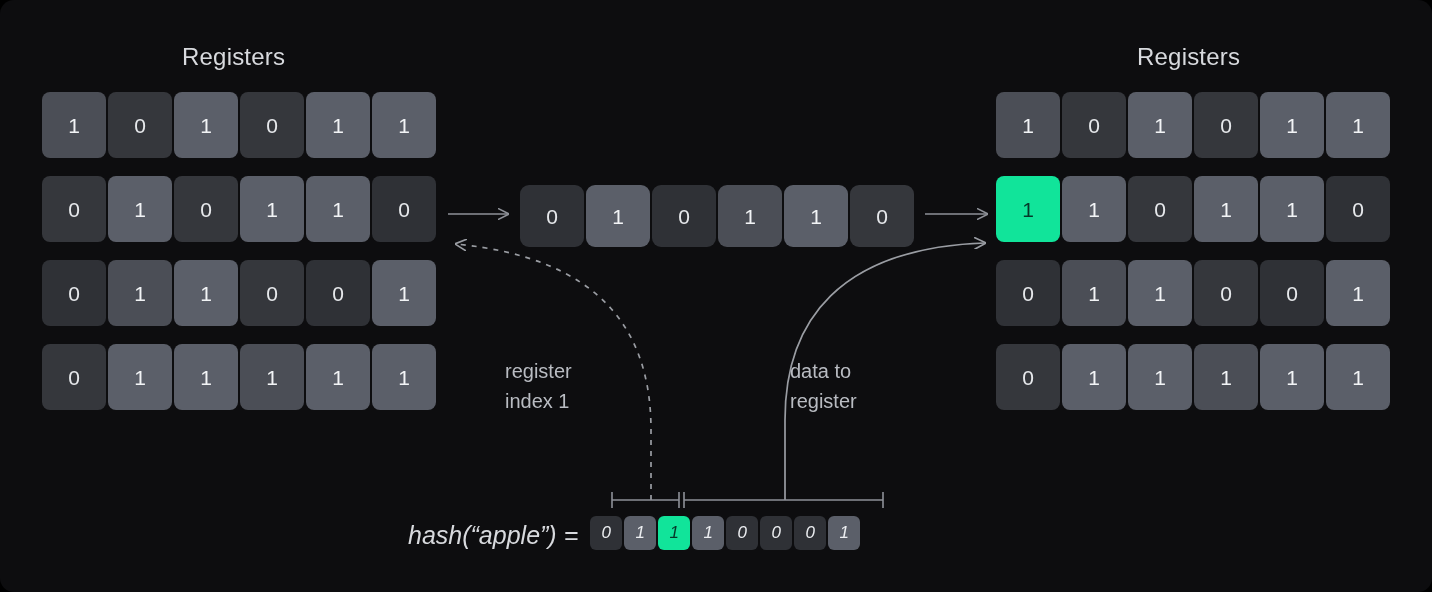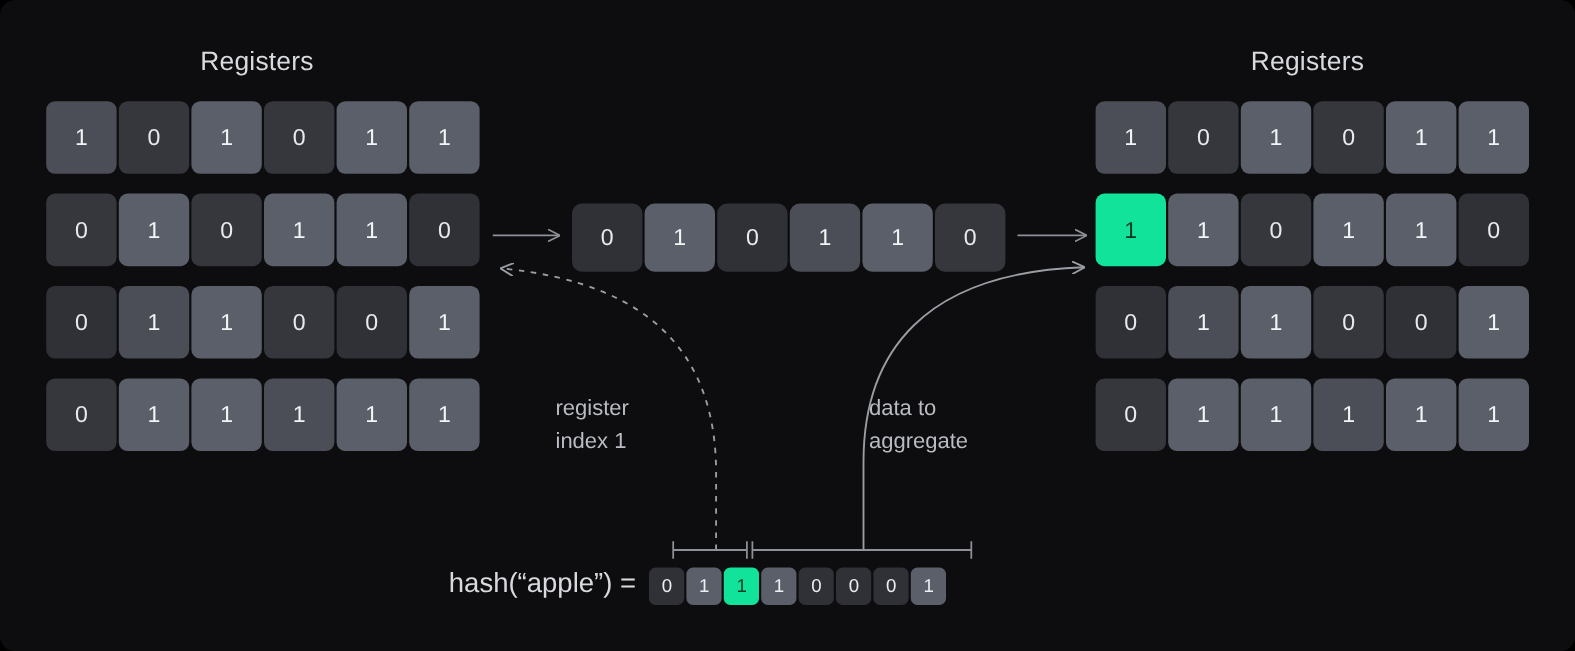--- a/index.html
+++ b/index.html
@@ -101,22 +101,23 @@
   }
   #annot-left  { left: 505px; top: 356px; width: 135px; }
   #annot-right { left: 790px; top: 356px; width: 133px; }
 
   
   #hash-wrap {
     position: absolute;
     left: 408px;
     top: 516px;
     display: flex;
-    align-items: flex-start;
+    align-items: flex-end;
     gap: 0px;
+    font-style: italic;
   }
   #hash-label {
     font-size: 25px;
     color: #d8dade;
     margin-right: 12px;
     white-space: nowrap;
   }
   #hash-bits {
     display: flex;
     gap: 2px;
@@ -221,21 +222,21 @@
         <div class="cell v1b">1</div>
         <div class="cell v1">1</div>
         <div class="cell v1">1</div>
       </div>
     </div>
 
   <div class="annot" id="annot-left">register
 index 1</div>
 
   <div class="annot" id="annot-right">data to
-aggregate</div>
+register</div>
 
   <div id="hash-wrap">
     <div id="hash-label">hash(“apple”) =</div>
     <div id="hash-bits">
         <div class="bit v0">0</div>
         <div class="bit v1">1</div>
         <div class="bit hl">1</div>
         <div class="bit v1">1</div>
         <div class="bit v0">0</div>
         <div class="bit v0">0</div>

